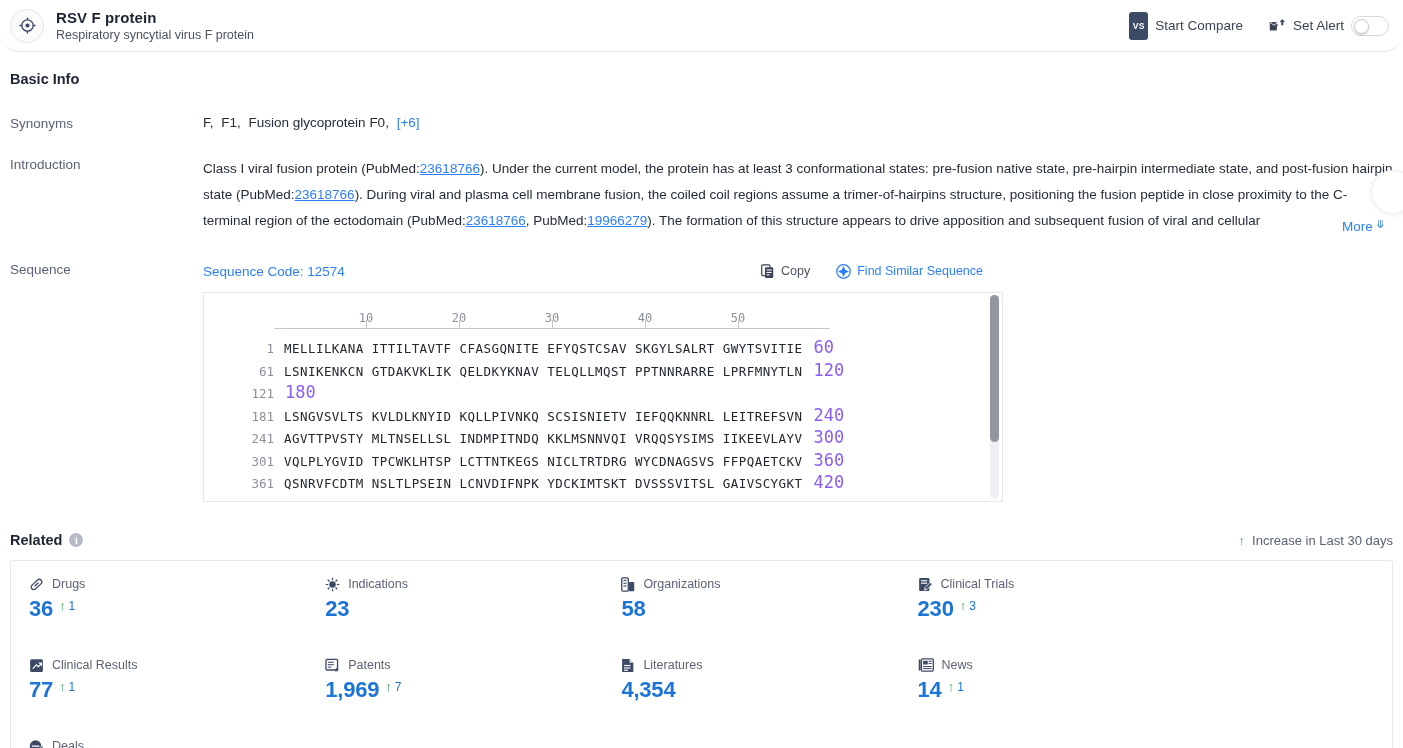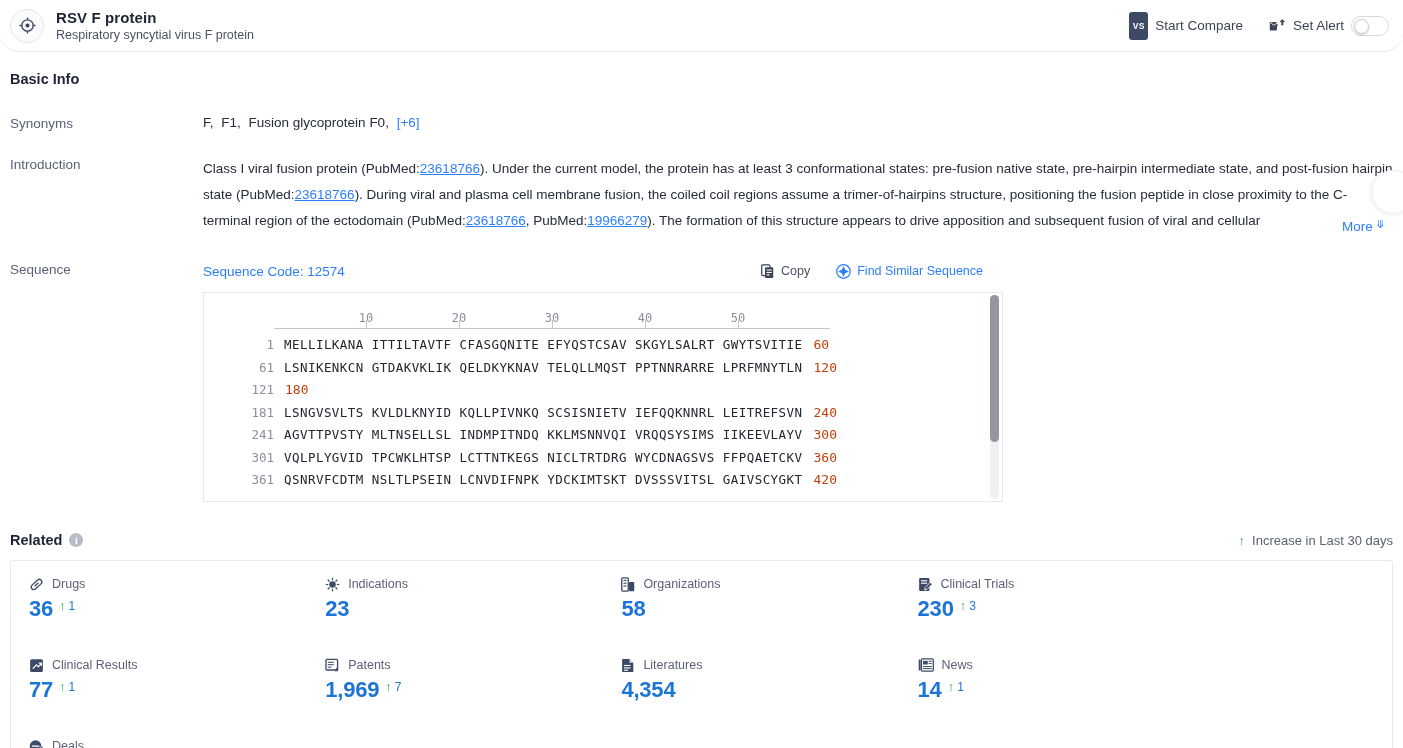--- a/index.html
+++ b/index.html
@@ -150,21 +150,21 @@
   }
   .seq-line {
     display: flex; align-items: baseline;
     height: 22.5px; white-space: pre;
   }
   .seq-idx-l {
     width: 70px; text-align: right; padding-right: 0;
     color: #8b909c; font-size: 12.5px;
   }
   .seq-chunks { padding-left: 10px; color: #21262f; letter-spacing: 0.45px; }
-  .seq-idx-r { padding-left: 11px; color: #c2410c; font-size: 13px; }
+  .seq-idx-r { padding-left: 11px; color: #8b5cf6; font-size: 17px; }
 
   .seq-sbar {
     position: absolute; top: 2px; right: 3px; bottom: 2px;
     width: 9px; border-radius: 5px; background: #eef0f3;
     cursor: pointer;
   }
   .seq-sbar .thumb {
     position: absolute; top: 0; left: 0; right: 0;
     height: 72%; border-radius: 5px;
     background: #9296a1;

